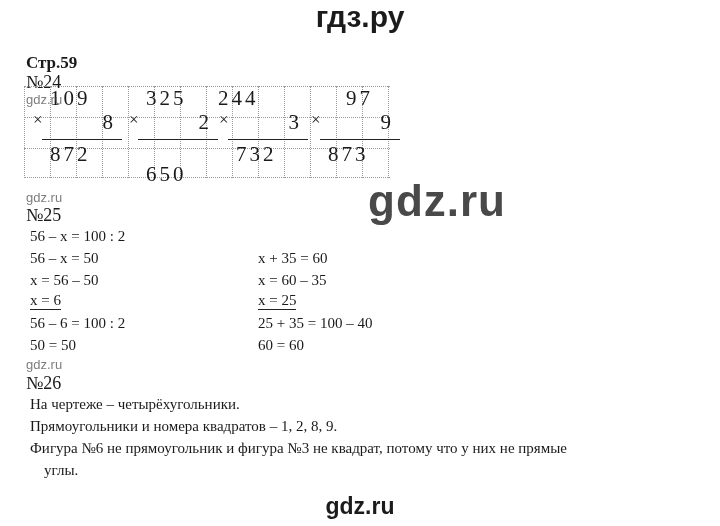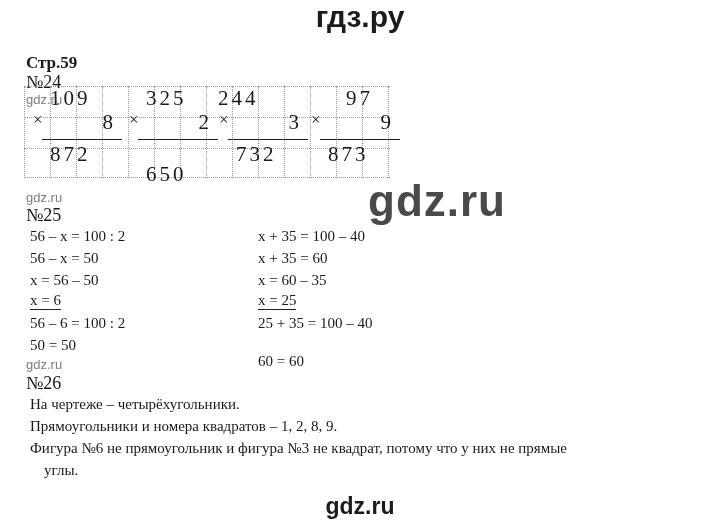--- a/index.html
+++ b/index.html
@@ -215,26 +215,25 @@
 
   <div class="task-no" style="left:26px; top:205px;">№25</div>
 
   <div class="txt" style="left:30px; top:228px;">56 – х = 100 : 2</div>
   <div class="txt" style="left:30px; top:250px;">56 – х = 50</div>
   <div class="txt" style="left:30px; top:272px;">х = 56 – 50</div>
   <div class="txt underline" style="left:30px; top:293px;">х = 6</div>
   <div class="txt" style="left:30px; top:315px;">56 – 6 = 100 : 2</div>
   <div class="txt" style="left:30px; top:337px;">50 = 50</div>
 
-  <div class="txt" style="left:258px; top:228px;">х + 35 = 100 – 40</div>
   <div class="txt" style="left:258px; top:250px;">х + 35 = 60</div>
   <div class="txt" style="left:258px; top:272px;">х = 60 – 35</div>
   <div class="txt underline" style="left:258px; top:293px;">х = 25</div>
   <div class="txt" style="left:258px; top:315px;">25 + 35 = 100 – 40</div>
-  <div class="txt" style="left:258px; top:337px;margin-top:16px;">60 = 60</div>
+  <div class="txt" style="left:258px; top:337px;">60 = 60</div>
 
   <div class="task-no" style="left:26px; top:373px;">№26</div>
   <div class="txt" style="left:30px; top:396px;">На чертеже – четырёхугольники.</div>
   <div class="txt" style="left:30px; top:418px;">Прямоугольники и номера квадратов – 1, 2, 8, 9.</div>
   <div class="txt" style="left:30px; top:440px;">Фигура №6 не прямоугольник и фигура №3 не квадрат, потому что у них не прямые</div>
   <div class="txt" style="left:44px; top:462px;">углы.</div>
 
   <div class="brand-bottom">gdz.ru</div>
 
 </div>

